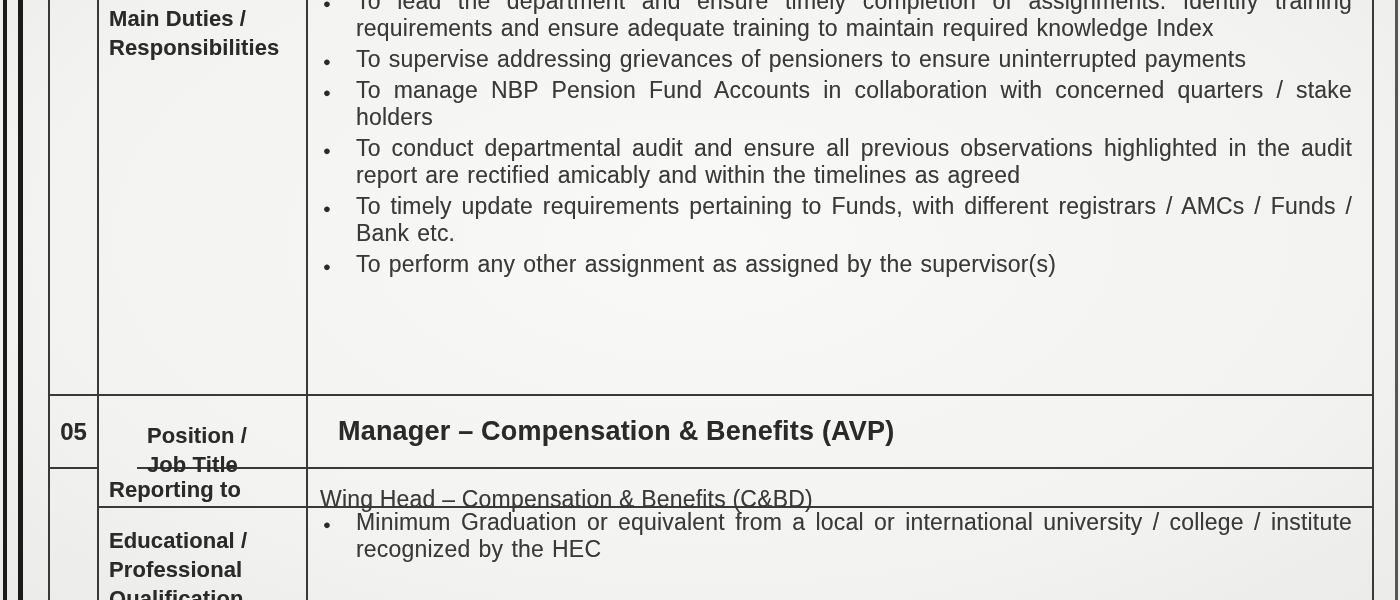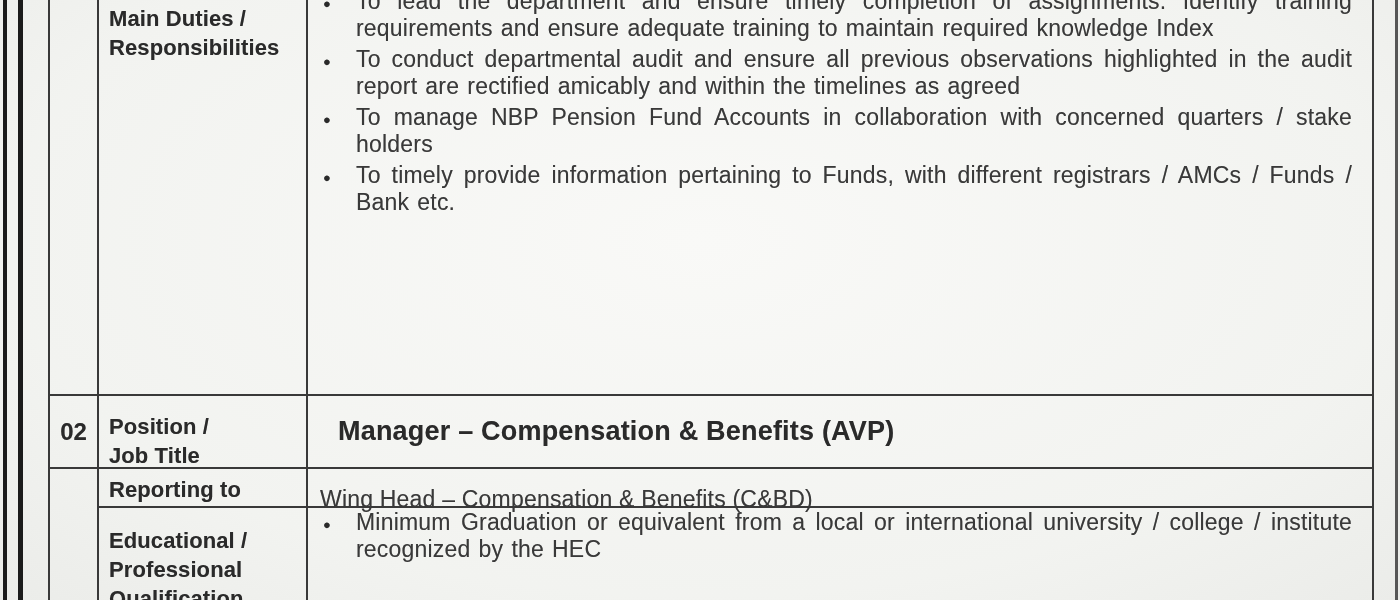--- a/index.html
+++ b/index.html
@@ -94,28 +94,30 @@
   <div class="vline vline-right"></div>
 
   <div class="job-table">
 
     <div class="cell b-r b-b"></div>
     <div class="cell b-r b-b row-label">Main Duties /
 Responsibilities</div>
     <div class="cell b-b">
       <ul class="bullets">
           <li>To lead the department and ensure timely completion of assignments. Identify training requirements and ensure adequate training to maintain required knowledge Index</li>
+          <li>To supervise addressing grievances of pensioners to ensure uninterrupted payments</li>
+          <li>To manage NBP Pension Fund Accounts in collaboration with concerned quarters / stake holders</li>
           <li>To conduct departmental audit and ensure all previous observations highlighted in the audit report are rectified amicably and within the timelines as agreed</li>
-          <li>To manage NBP Pension Fund Accounts in collaboration with concerned quarters / stake holders</li>
-          <li>To timely provide information pertaining to Funds, with different registrars / AMCs / Funds / Bank etc.</li>
+          <li>To timely update requirements pertaining to Funds, with different registrars / AMCs / Funds / Bank etc.</li>
+          <li>To perform any other assignment as assigned by the supervisor(s)</li>
         </ul>
     </div>
 
-    <div class="cell b-r b-b num-cell">02</div>
-    <div class="cell b-r b-b row-label" style="padding-top:16px;">Position /
+    <div class="cell b-r b-b num-cell">05</div>
+    <div class="cell b-r b-b row-label" style="padding-top:25px;margin-left:38px;">Position /
 Job Title</div>
     <div class="cell b-b title-cell">Manager – Compensation &amp; Benefits (AVP)</div>
 
     <div class="cell b-r span-2"></div>
 
     <div class="cell b-r b-b row-label label-mid">Reporting to</div>
     <div class="cell b-b value-cell">Wing Head – Compensation &amp; Benefits (C&amp;BD)</div>
 
     <div class="cell b-r row-label">Educational /
 Professional

